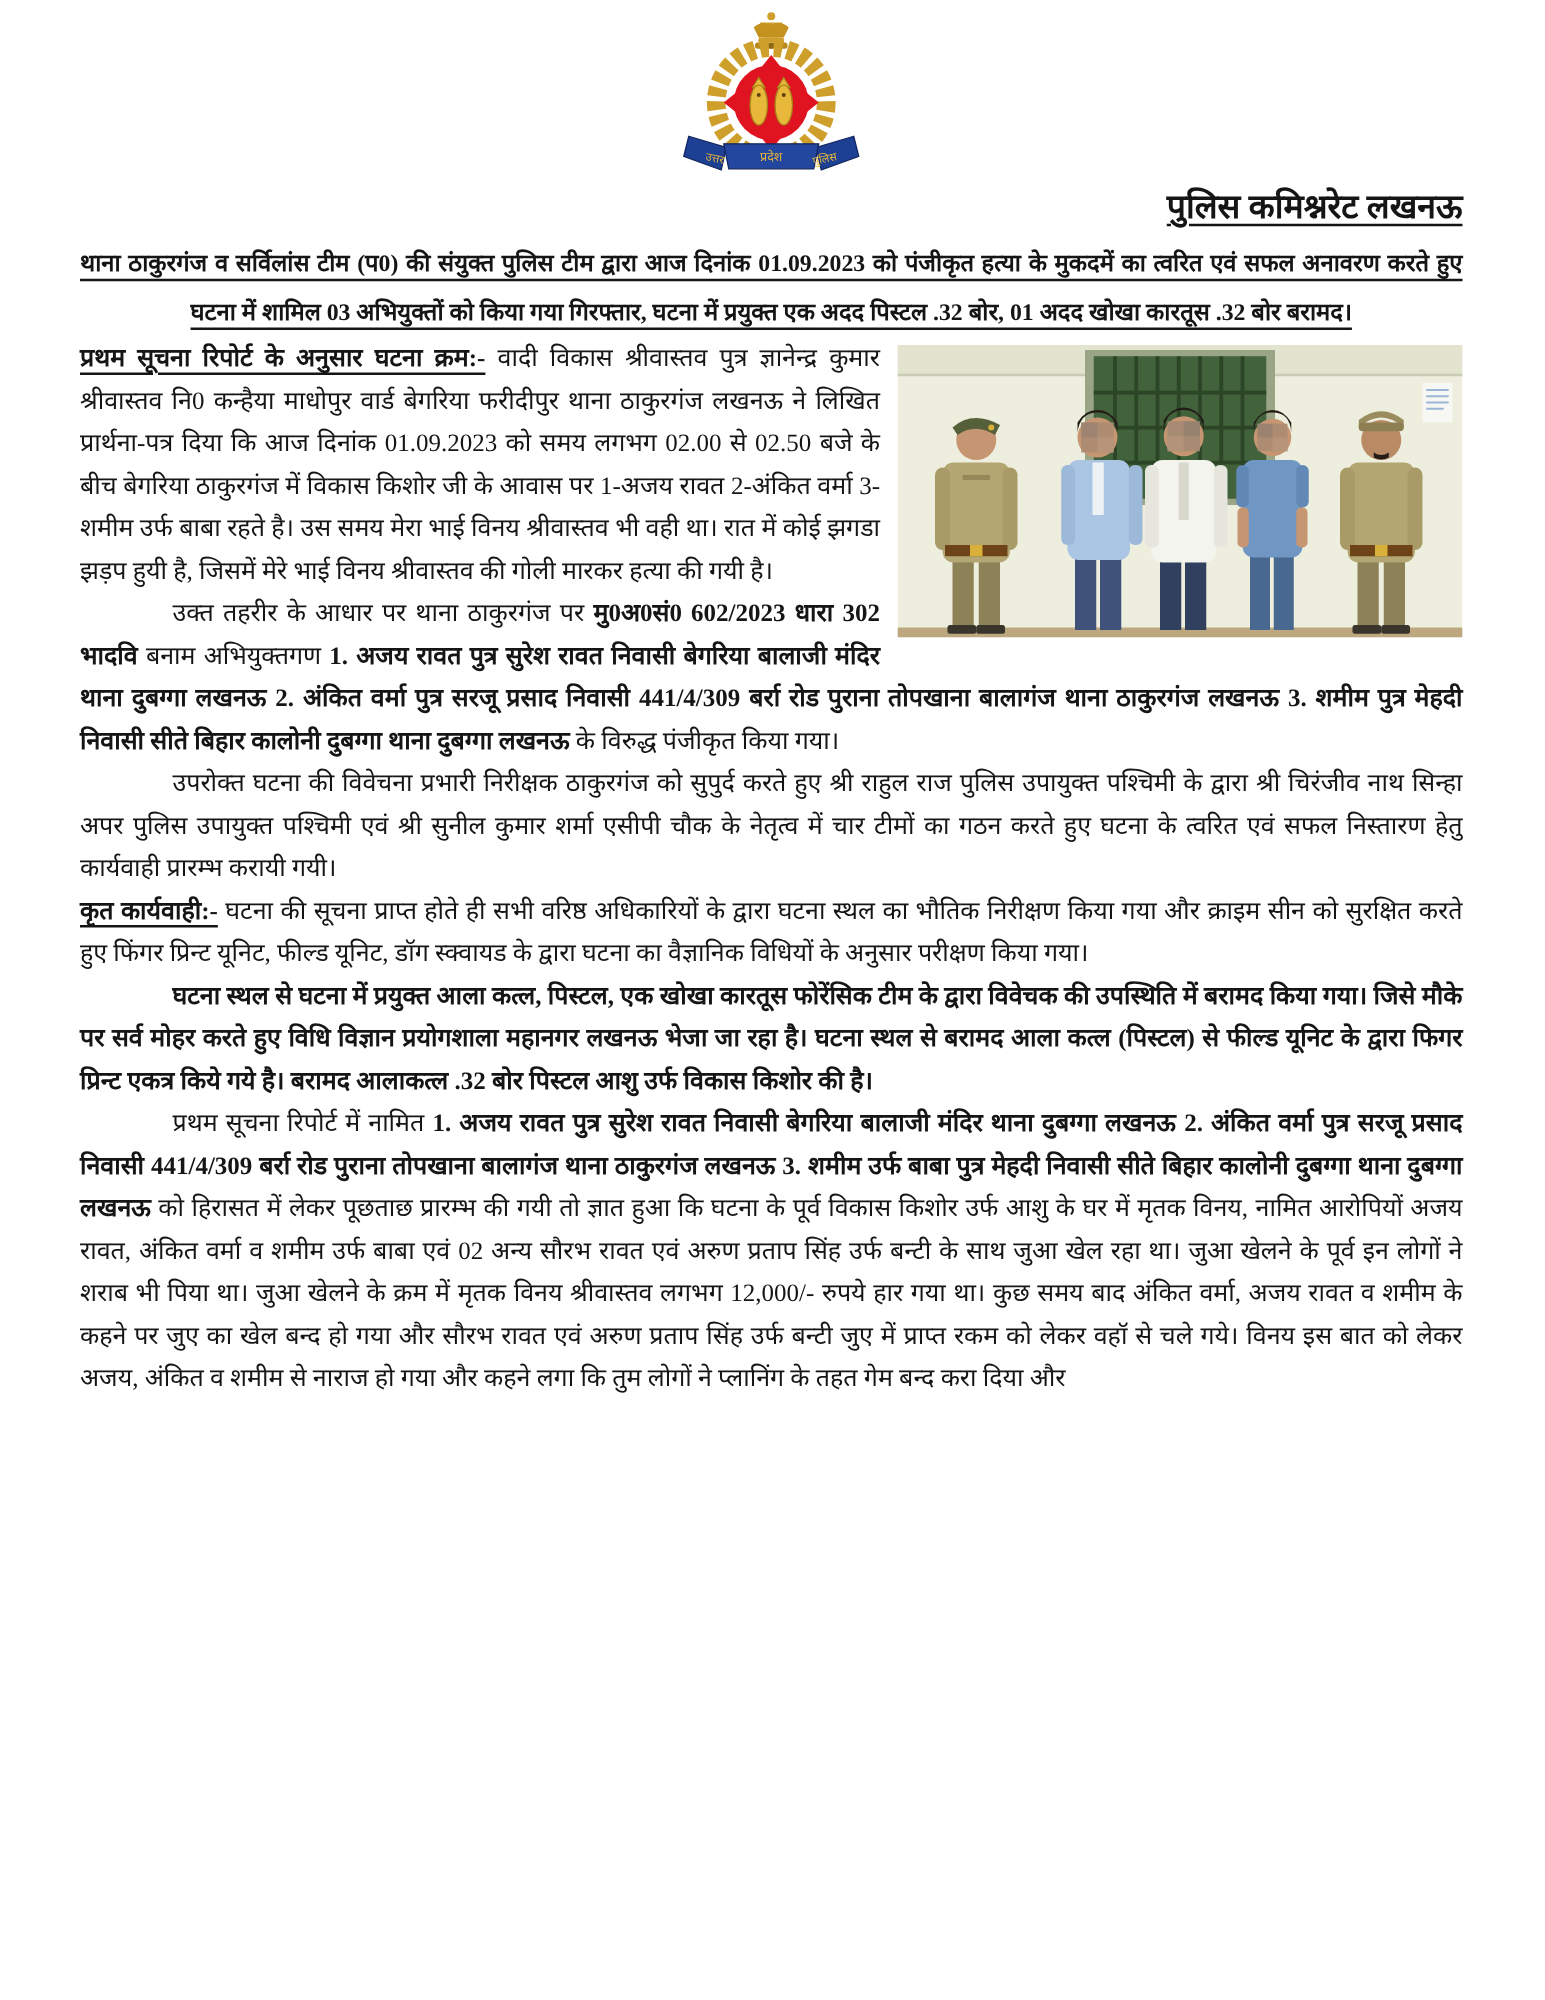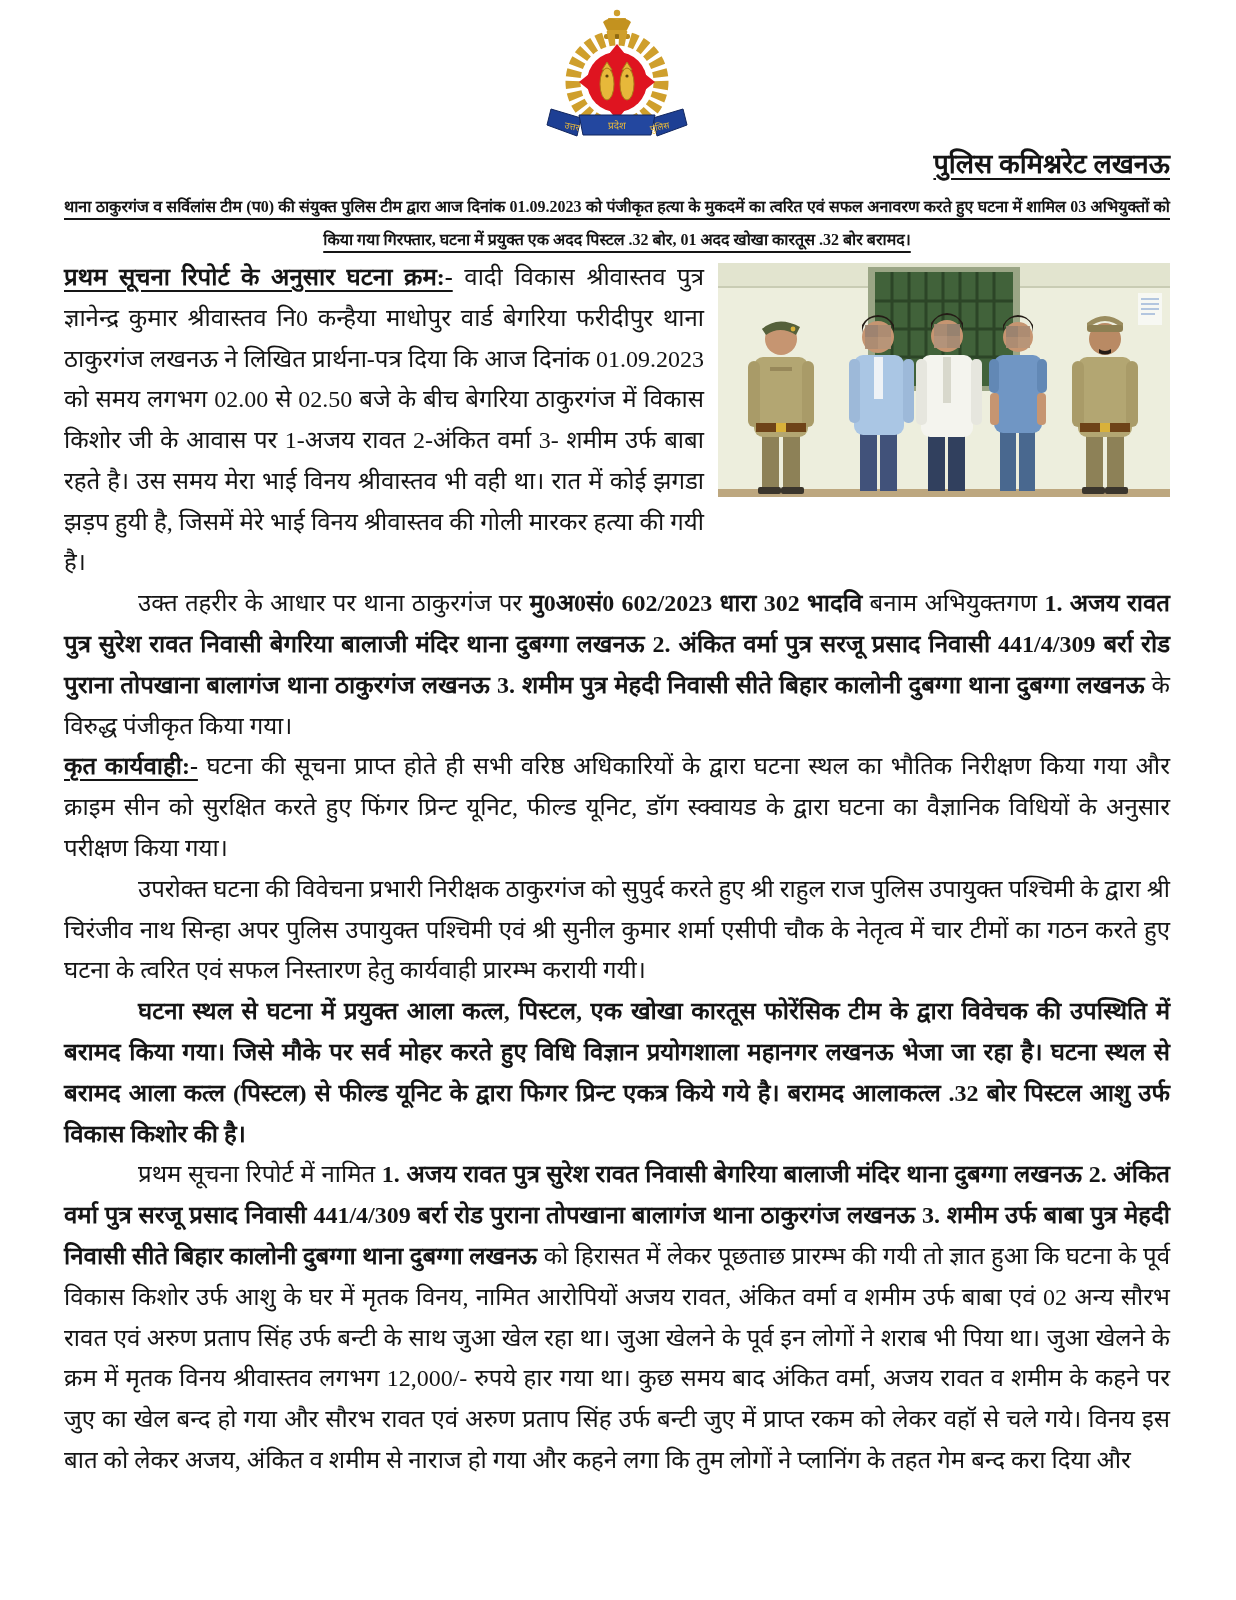--- a/index.html
+++ b/index.html
@@ -27,41 +27,41 @@
     text-decoration-thickness: 2px;
   }
   .doc-type {
     text-align: center;
     font-size: 25px;
     font-weight: bold;
     margin-top: 6px;
   }
   .summary {
     margin-top: 10px;
-    font-size: 16px;
+    font-size: 19px;
     font-weight: bold;
     line-height: 2.06;
     text-align: justify;
     text-align-last: center;
     text-decoration: underline;
     text-underline-offset: 6px;
     text-decoration-thickness: 2px;
   }
   .date-line {
     text-align: right;
     font-size: 24px;
     font-weight: bold;
     margin: 8px 2px 10px 0;
   }
   .date-line span {
     text-decoration: underline;
     text-underline-offset: 6px;
     text-decoration-thickness: 2px;
   }
-  .body-text { font-size: 24px; line-height: 1.7; }
+  .body-text { font-size: 20px; line-height: 1.7; }
   .para { margin: 0; text-align: justify; }
   .indent { text-indent: 74px; }
   .b { font-weight: bold; }
   .bu {
     font-weight: bold;
     text-decoration: underline;
     text-underline-offset: 5px;
     text-decoration-thickness: 2px;
   }
   .photo-float {
@@ -246,29 +246,29 @@
           </g>
         </svg>
       </span>
       <span class="bu">प्रथम सूचना रिपोर्ट के अनुसार घटना क्रम:-</span><span> वादी विकास श्रीवास्तव पुत्र ज्ञानेन्द्र कुमार श्रीवास्तव नि0 कन्हैया माधोपुर वार्ड बेगरिया फरीदीपुर थाना ठाकुरगंज लखनऊ ने लिखित प्रार्थना-पत्र दिया कि आज दिनांक 01.09.2023 को समय लगभग 02.00 से 02.50 बजे के बीच बेगरिया ठाकुरगंज में विकास किशोर जी के आवास पर 1-अजय रावत 2-अंकित वर्मा 3- शमीम उर्फ बाबा रहते है। उस समय मेरा भाई विनय श्रीवास्तव भी वही था। रात में कोई झगडा झड़प हुयी है, जिसमें मेरे भाई विनय श्रीवास्तव की गोली मारकर हत्या की गयी है।</span>
     </p>
 
     <p class="para indent">
       <span>उक्त तहरीर के आधार पर थाना ठाकुरगंज पर </span><span class="b">मु0अ0सं0 602/2023 धारा 302 भादवि</span><span> बनाम अभियुक्तगण </span><span class="b">1. अजय रावत पुत्र सुरेश रावत निवासी बेगरिया बालाजी मंदिर थाना दुबग्गा लखनऊ 2. अंकित वर्मा पुत्र सरजू प्रसाद निवासी 441/4/309 बर्रा रोड पुराना तोपखाना बालागंज थाना ठाकुरगंज लखनऊ 3. शमीम पुत्र मेहदी निवासी सीते बिहार कालोनी दुबग्गा थाना दुबग्गा लखनऊ</span><span> के विरुद्ध पंजीकृत किया गया।</span>
     </p>
 
+    <p class="para indent">
+      <span>उपरोक्त घटना की विवेचना प्रभारी निरीक्षक ठाकुरगंज को सुपुर्द करते हुए श्री राहुल राज पुलिस उपायुक्त पश्चिमी के द्वारा श्री चिरंजीव नाथ सिन्हा अपर पुलिस उपायुक्त पश्चिमी एवं श्री सुनील कुमार शर्मा एसीपी चौक के नेतृत्व में चार टीमों का गठन करते हुए घटना के त्वरित एवं सफल निस्तारण हेतु कार्यवाही प्रारम्भ करायी गयी।</span>
+    </p>
+
     <p class="para">
       <span class="bu">कृत कार्यवाही:-</span><span> घटना की सूचना प्राप्त होते ही सभी वरिष्ठ अधिकारियों के द्वारा घटना स्थल का भौतिक निरीक्षण किया गया और क्राइम सीन को सुरक्षित करते हुए फिंगर प्रिन्ट यूनिट, फील्ड यूनिट, डॉग स्क्वायड के द्वारा घटना का वैज्ञानिक विधियों के अनुसार परीक्षण किया गया।</span>
     </p>
 
     <p class="para indent">
-      <span>उपरोक्त घटना की विवेचना प्रभारी निरीक्षक ठाकुरगंज को सुपुर्द करते हुए श्री राहुल राज पुलिस उपायुक्त पश्चिमी के द्वारा श्री चिरंजीव नाथ सिन्हा अपर पुलिस उपायुक्त पश्चिमी एवं श्री सुनील कुमार शर्मा एसीपी चौक के नेतृत्व में चार टीमों का गठन करते हुए घटना के त्वरित एवं सफल निस्तारण हेतु कार्यवाही प्रारम्भ करायी गयी।</span>
-    </p>
-
-    <p class="para indent">
       <span class="b">घटना स्थल से घटना में प्रयुक्त आला कत्ल, पिस्टल, एक खोखा कारतूस फोरेंसिक टीम के द्वारा विवेचक की उपस्थिति में बरामद किया गया। जिसे मौके पर सर्व मोहर करते हुए विधि विज्ञान प्रयोगशाला महानगर लखनऊ भेजा जा रहा है। घटना स्थल से बरामद आला कत्ल (पिस्टल) से फील्ड यूनिट के द्वारा फिगर प्रिन्ट एकत्र किये गये है। बरामद आलाकत्ल .32 बोर पिस्टल आशु उर्फ विकास किशोर की है।</span>
     </p>
 
     <p class="para indent">
       <span>प्रथम सूचना रिपोर्ट में नामित </span><span class="b">1. अजय रावत पुत्र सुरेश रावत निवासी बेगरिया बालाजी मंदिर थाना दुबग्गा लखनऊ 2. अंकित वर्मा पुत्र सरजू प्रसाद निवासी 441/4/309 बर्रा रोड पुराना तोपखाना बालागंज थाना ठाकुरगंज लखनऊ 3. शमीम उर्फ बाबा पुत्र मेहदी निवासी सीते बिहार कालोनी दुबग्गा थाना दुबग्गा लखनऊ</span><span> को हिरासत में लेकर पूछताछ प्रारम्भ की गयी तो ज्ञात हुआ कि घटना के पूर्व विकास किशोर उर्फ आशु के घर में मृतक विनय, नामित आरोपियों अजय रावत, अंकित वर्मा व शमीम उर्फ बाबा एवं 02 अन्य सौरभ रावत एवं अरुण प्रताप सिंह उर्फ बन्टी के साथ जुआ खेल रहा था। जुआ खेलने के पूर्व इन लोगों ने शराब भी पिया था। जुआ खेलने के क्रम में मृतक विनय श्रीवास्तव लगभग 12,000/- रुपये हार गया था। कुछ समय बाद अंकित वर्मा, अजय रावत व शमीम के कहने पर जुए का खेल बन्द हो गया और सौरभ रावत एवं अरुण प्रताप सिंह उर्फ बन्टी जुए में प्राप्त रकम को लेकर वहॉ से चले गये। विनय इस बात को लेकर अजय, अंकित व शमीम से नाराज हो गया और कहने लगा कि तुम लोगों ने प्लानिंग के तहत गेम बन्द करा दिया और</span>
     </p>
 
   </div>
 </div>
 

